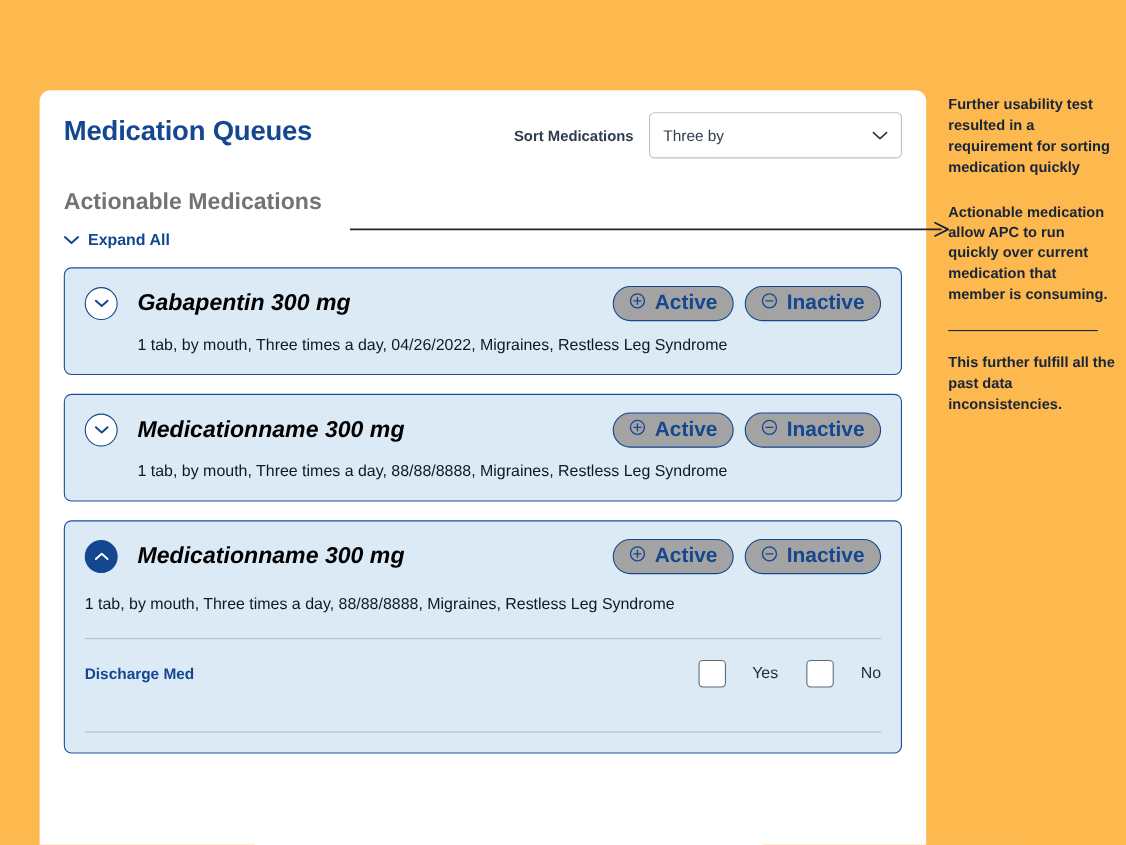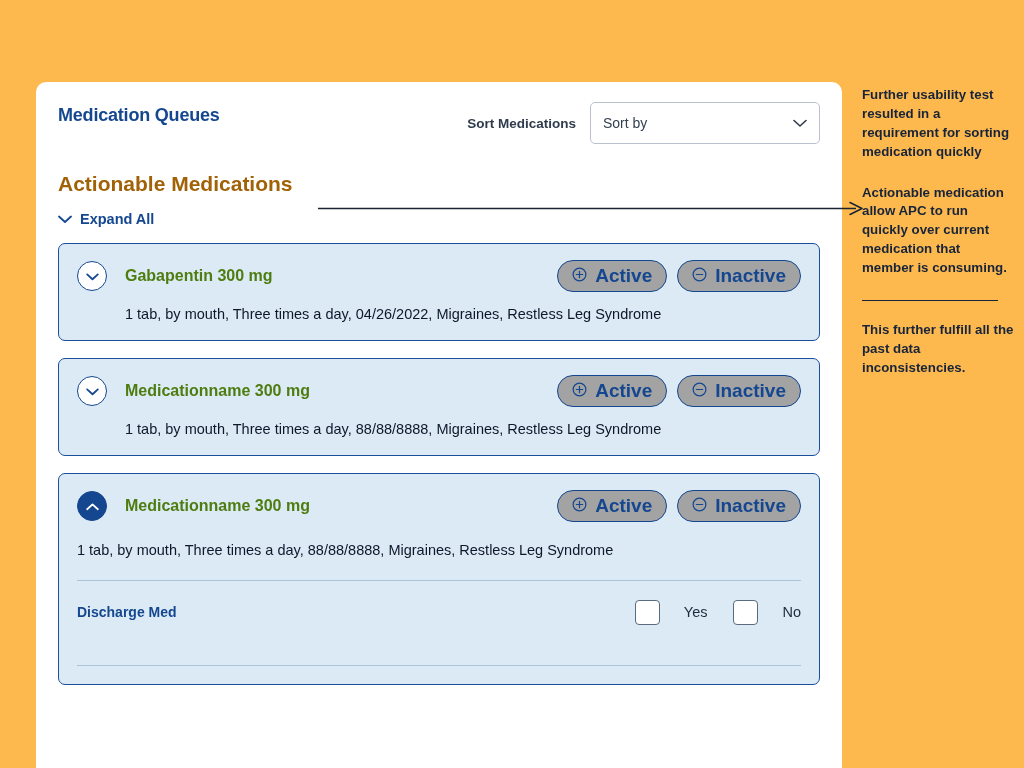--- a/index.html
+++ b/index.html
@@ -21,21 +21,21 @@
     left: 36px; top: 82px;
     width: 806px; height: 700px;
     background: #ffffff;
     border-radius: 10px 10px 0 0;
     overflow: hidden;
   }
   .card-inner { padding: 24px 22px 0 22px; }
 
   .page-title {
     color: #14478f;
-    font-size: 18px;
+    font-size: 25px;
     font-weight: bold;
     letter-spacing: -0.2px;
     margin: 0;
     line-height: 1.1;
   }
   .title-row {
     display: flex;
     align-items: flex-start;
     justify-content: space-between;
   }
@@ -62,21 +62,21 @@
     font-size: 14px;
     color: #33404f;
   }
   .select-box .chev {
     position: absolute;
     right: 12px; top: 50%;
     transform: translateY(-50%);
     pointer-events: none;
   }
   .section-title {
-    color: #a16207;
+    color: #737373;
     font-size: 21px;
     font-weight: bold;
     margin: 28px 0 0 0;
     line-height: 1.1;
   }
   .expand-all {
     display: flex;
     align-items: flex-start;
     gap: 8px;
     margin-top: 16px;
@@ -110,24 +110,25 @@
     display: flex;
     align-items: center;
     justify-content: center;
     cursor: pointer;
   }
   .circle-btn.filled {
     background: #14478f;
     border-color: #14478f;
   }
   .med-name {
-    color: #4d7c0f;
-    font-size: 16px;
+    color: #000000;
+    font-size: 21px;
     font-weight: bold;
     flex: 1 1 auto;
+    font-style: italic;
   }
   .pill-group { display: flex; gap: 10px; }
   .pill {
     display: flex;
     align-items: center;
     gap: 8px;
     height: 32px;
     padding: 0 14px;
     border: 1.5px solid #14478f;
     border-radius: 17px;
@@ -209,21 +210,21 @@
 
   <div class="card">
     <div class="card-inner">
 
       <div class="title-row">
         <h1 class="page-title">Medication Queues</h1>
 
         <div class="sort-wrap">
           <span class="sort-label">Sort Medications</span>
           <div class="select-box">
-            <span>Sort by</span>
+            <span>Three by</span>
             <span class="chev">
               <svg width="14" height="9" viewBox="0 0 14 9">
                   <path d="M1 1.5 L7 7 L13 1.5" fill="none" stroke="#2f3c4d" stroke-width="1.6" stroke-linecap="round" stroke-linejoin="round"></path>
                 </svg>
             </span>
           </div>
         </div>
       </div>
 
       <h2 class="section-title">Actionable Medications</h2>

